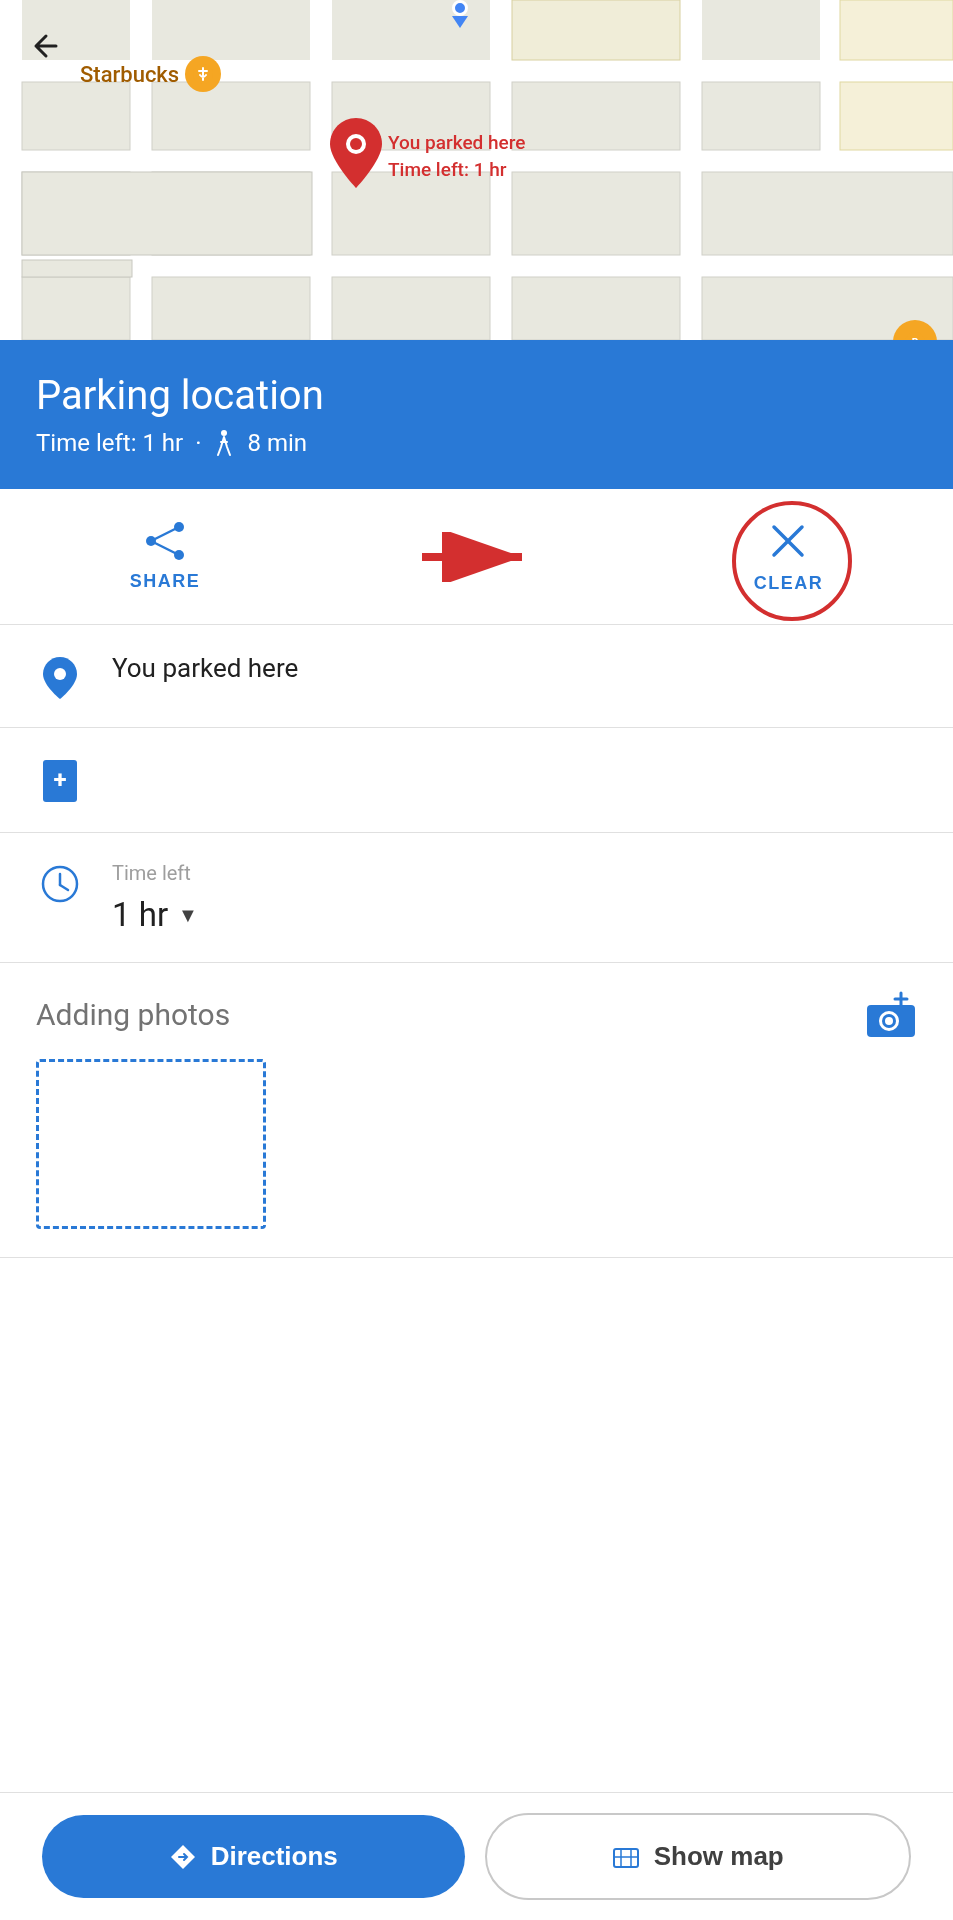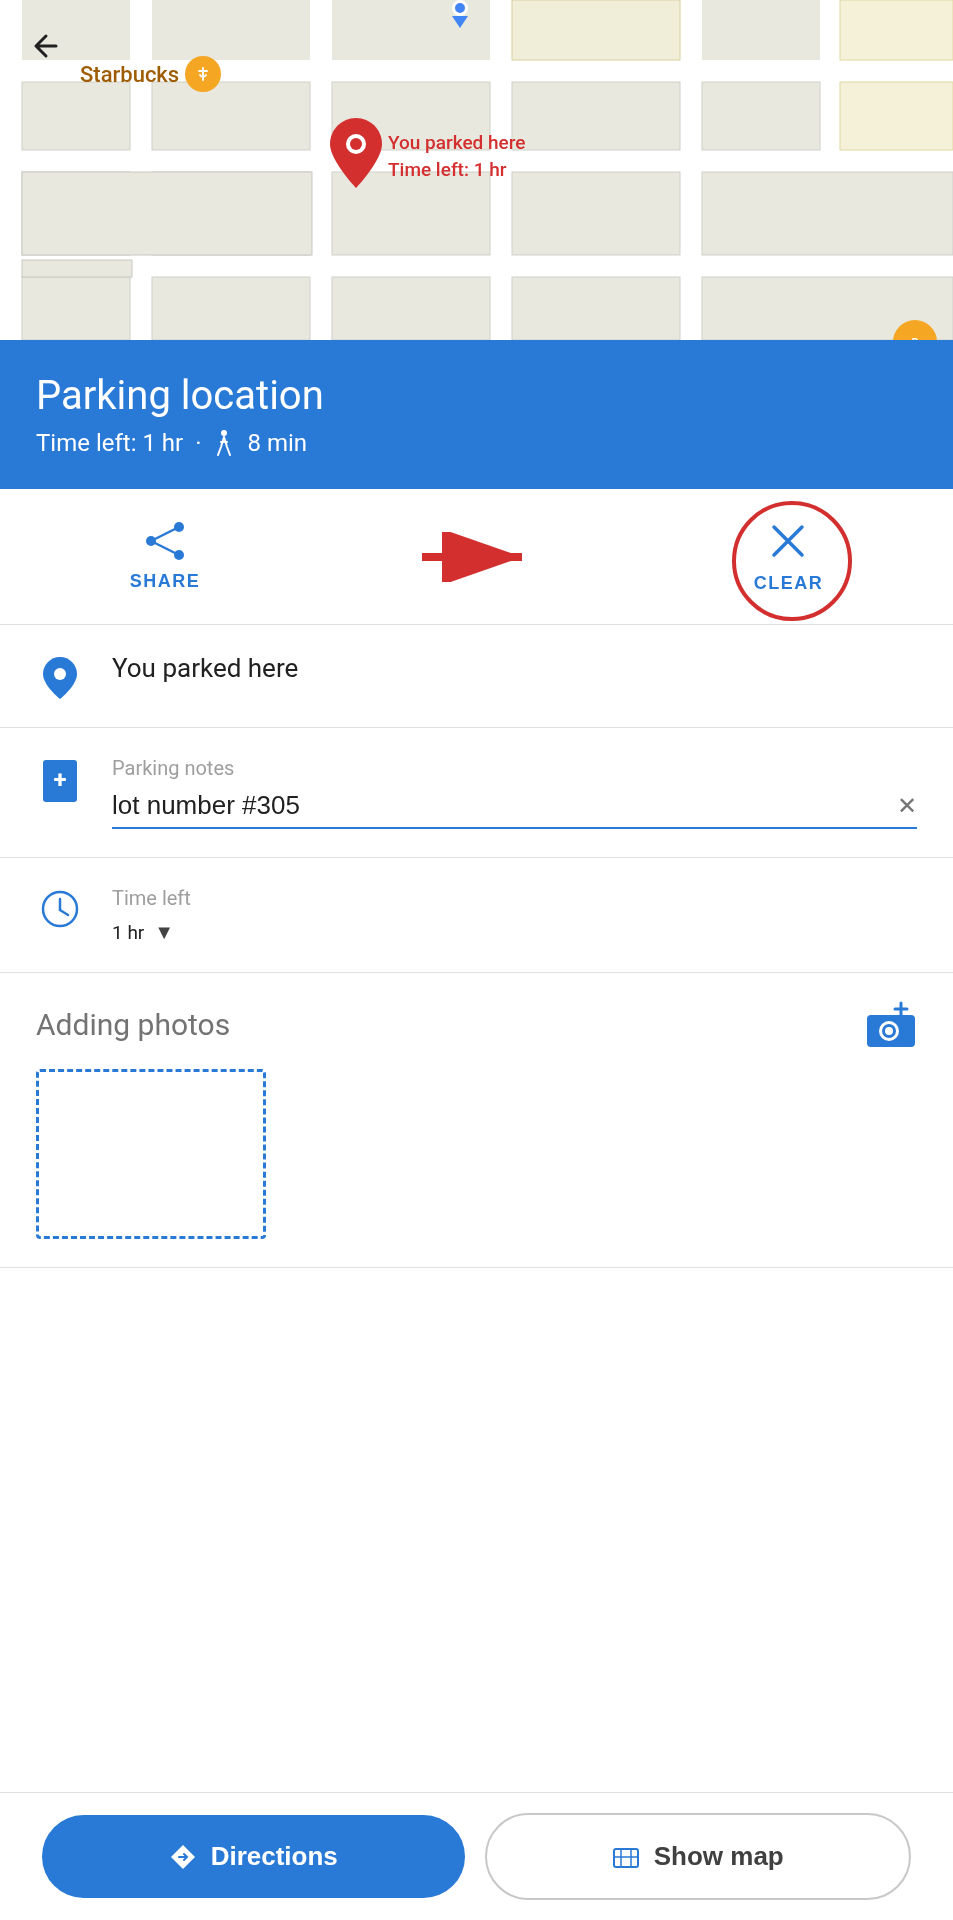--- a/index.html
+++ b/index.html
@@ -186,21 +186,21 @@
       cursor: pointer;
     }
 
     .time-select-row {
       display: flex;
       align-items: center;
       gap: 10px;
       margin-top: 8px;
     }
     .time-value {
-      font-size: 19px;
+      font-size: 33px;
       color: #212121;
     }
     .dropdown-arrow {
       color: #424242;
       font-size: 20px;
     }
 
     
     .photos-section {
       padding: 28px 36px;
@@ -430,27 +430,20 @@
   </div>
 </div>
 
 <div class="info-row">
   <div class="info-icon">
     <svg width="38" height="44" viewBox="0 0 38 44" fill="none">
       <rect x="2" y="0" width="34" height="42" rx="3" fill="#2979d6"></rect>
       <text x="19" y="28" text-anchor="middle" font-size="24" fill="white" font-weight="bold">+</text>
     </svg>
   </div>
-  <div class="info-content">
-    <div class="info-label">Parking notes</div>
-    <div class="notes-input-row">
-      <input class="notes-input" type="text" value="lot number #305" style="">
-      <span class="notes-clear-x">✕</span>
-    </div>
-  </div>
 </div>
 
 <div class="info-row">
   <div class="info-icon">
     <svg width="38" height="38" viewBox="0 0 38 38" fill="none">
       <circle cx="19" cy="19" r="17" stroke="#2979d6" stroke-width="2.5" fill="none"></circle>
       <line x1="19" y1="9" x2="19" y2="20" stroke="#2979d6" stroke-width="2.5" stroke-linecap="round"></line>
       <line x1="19" y1="20" x2="27" y2="25" stroke="#2979d6" stroke-width="2.5" stroke-linecap="round"></line>
     </svg>
   </div>

